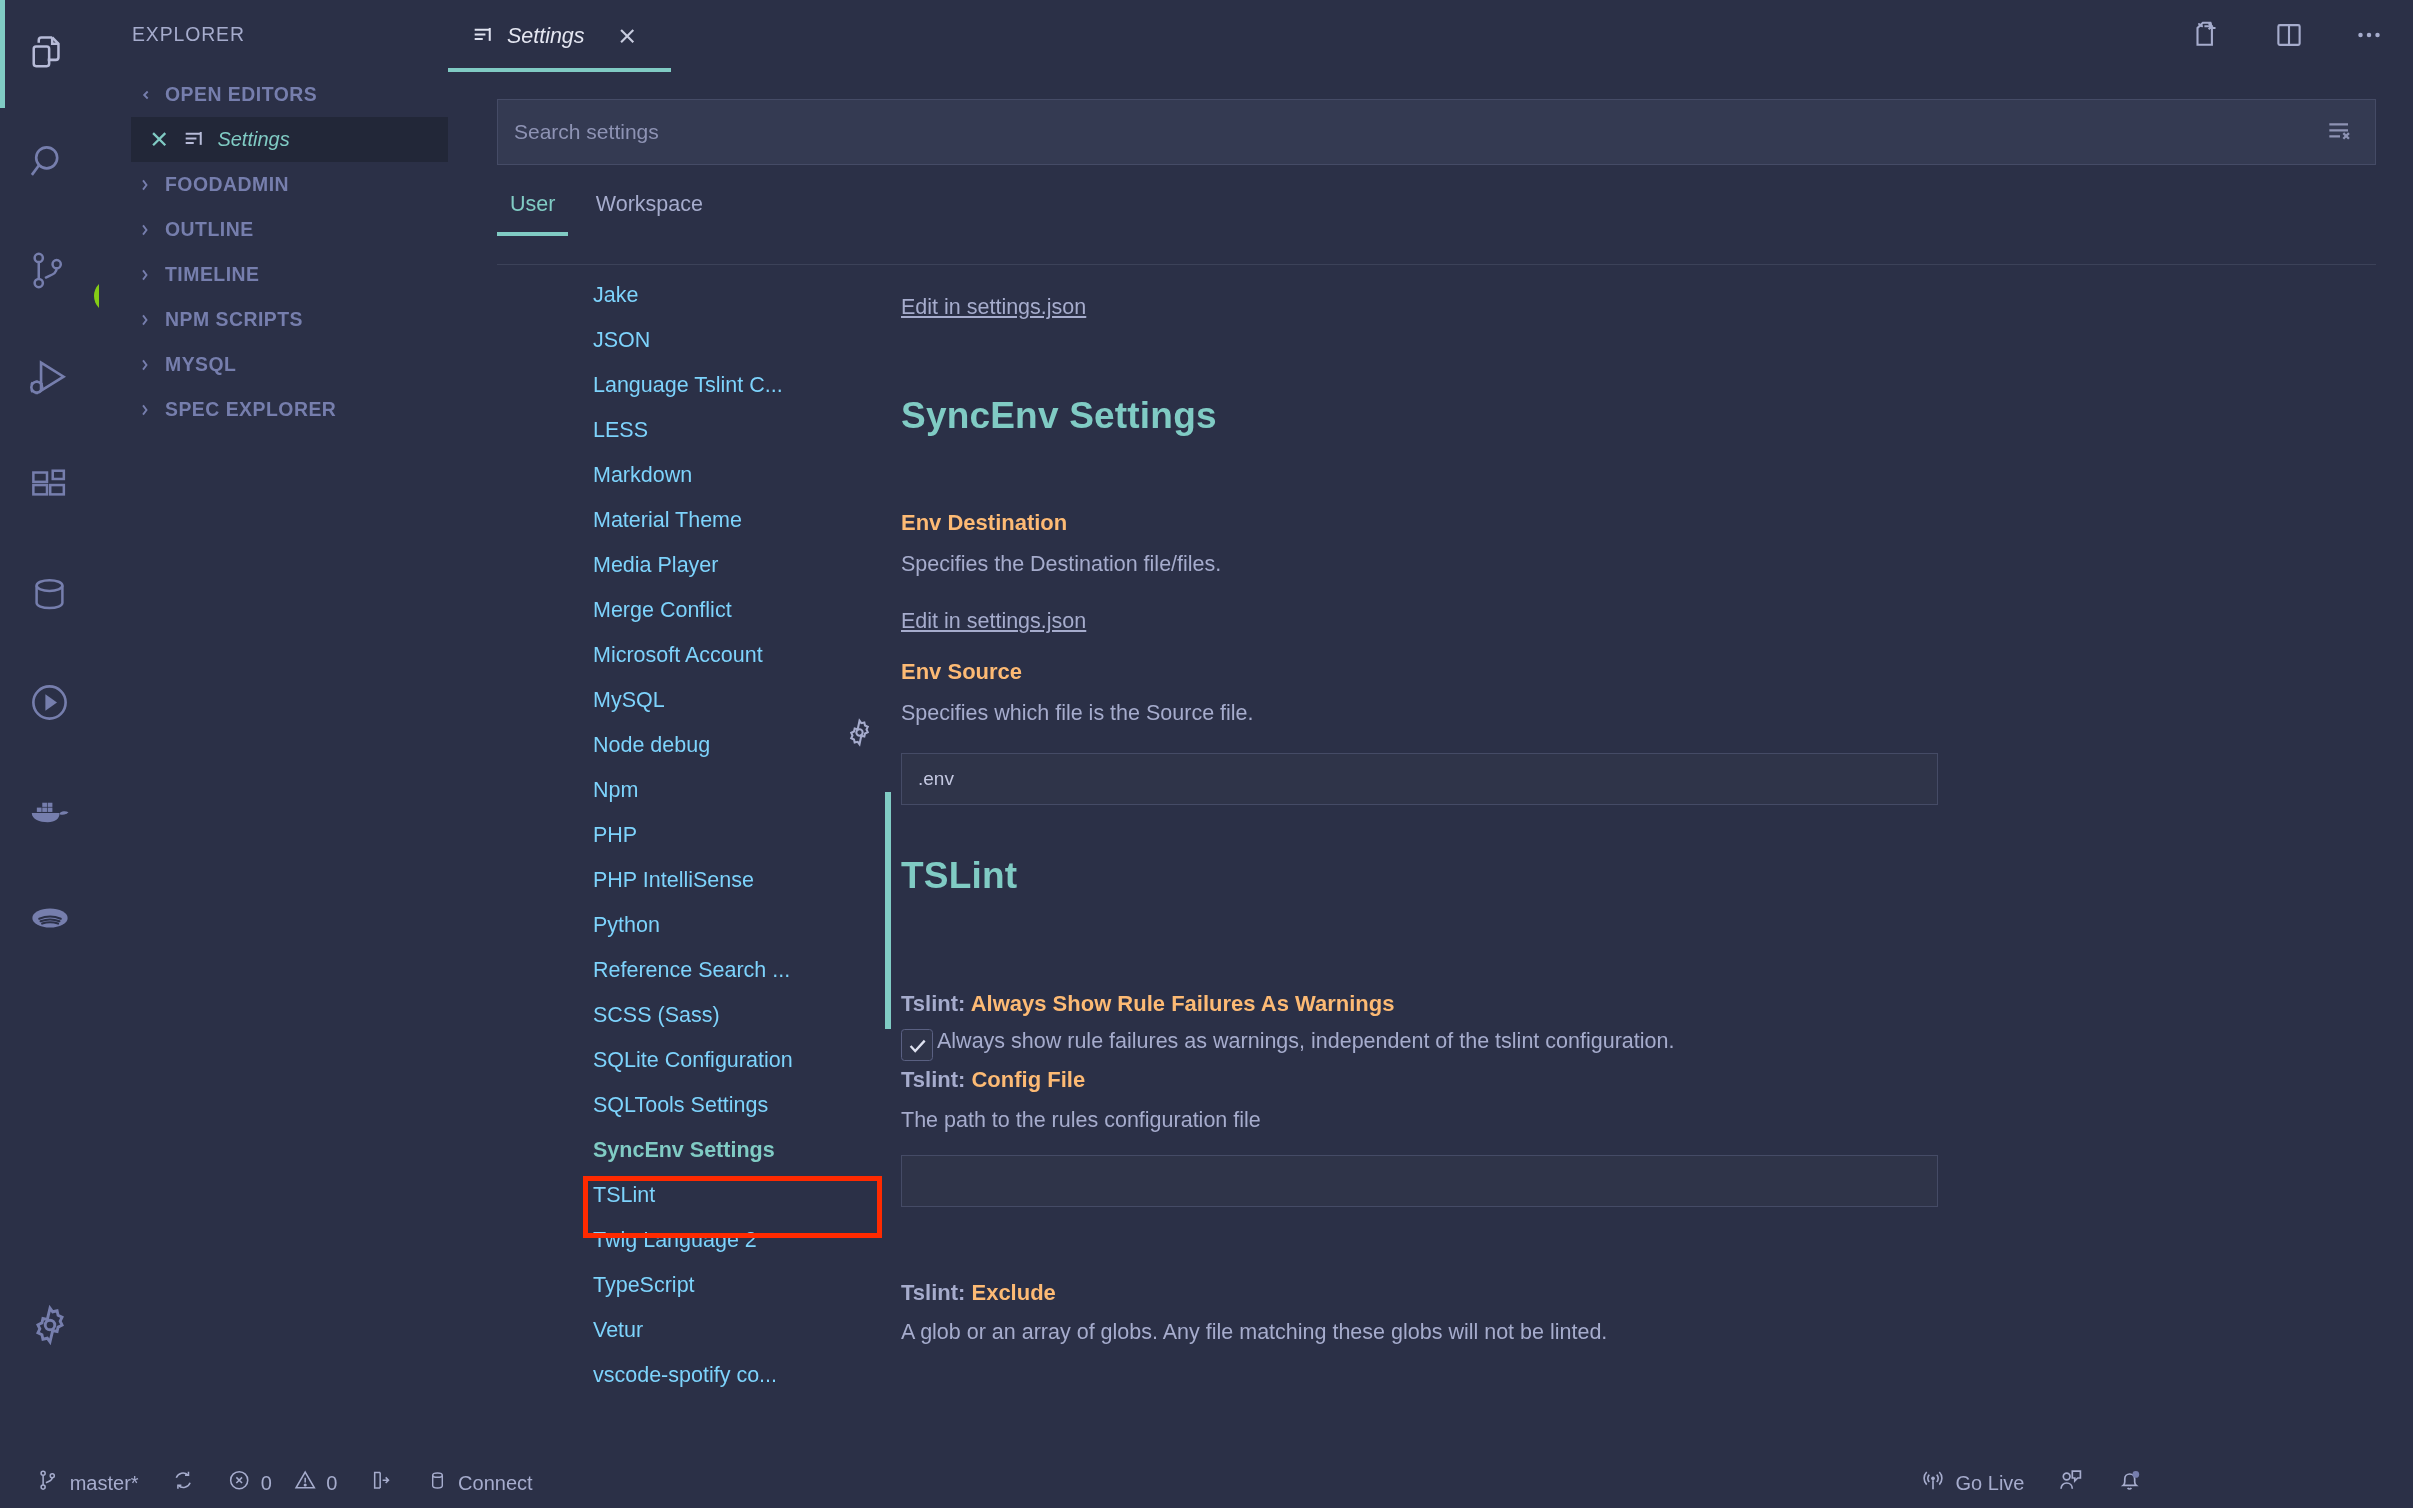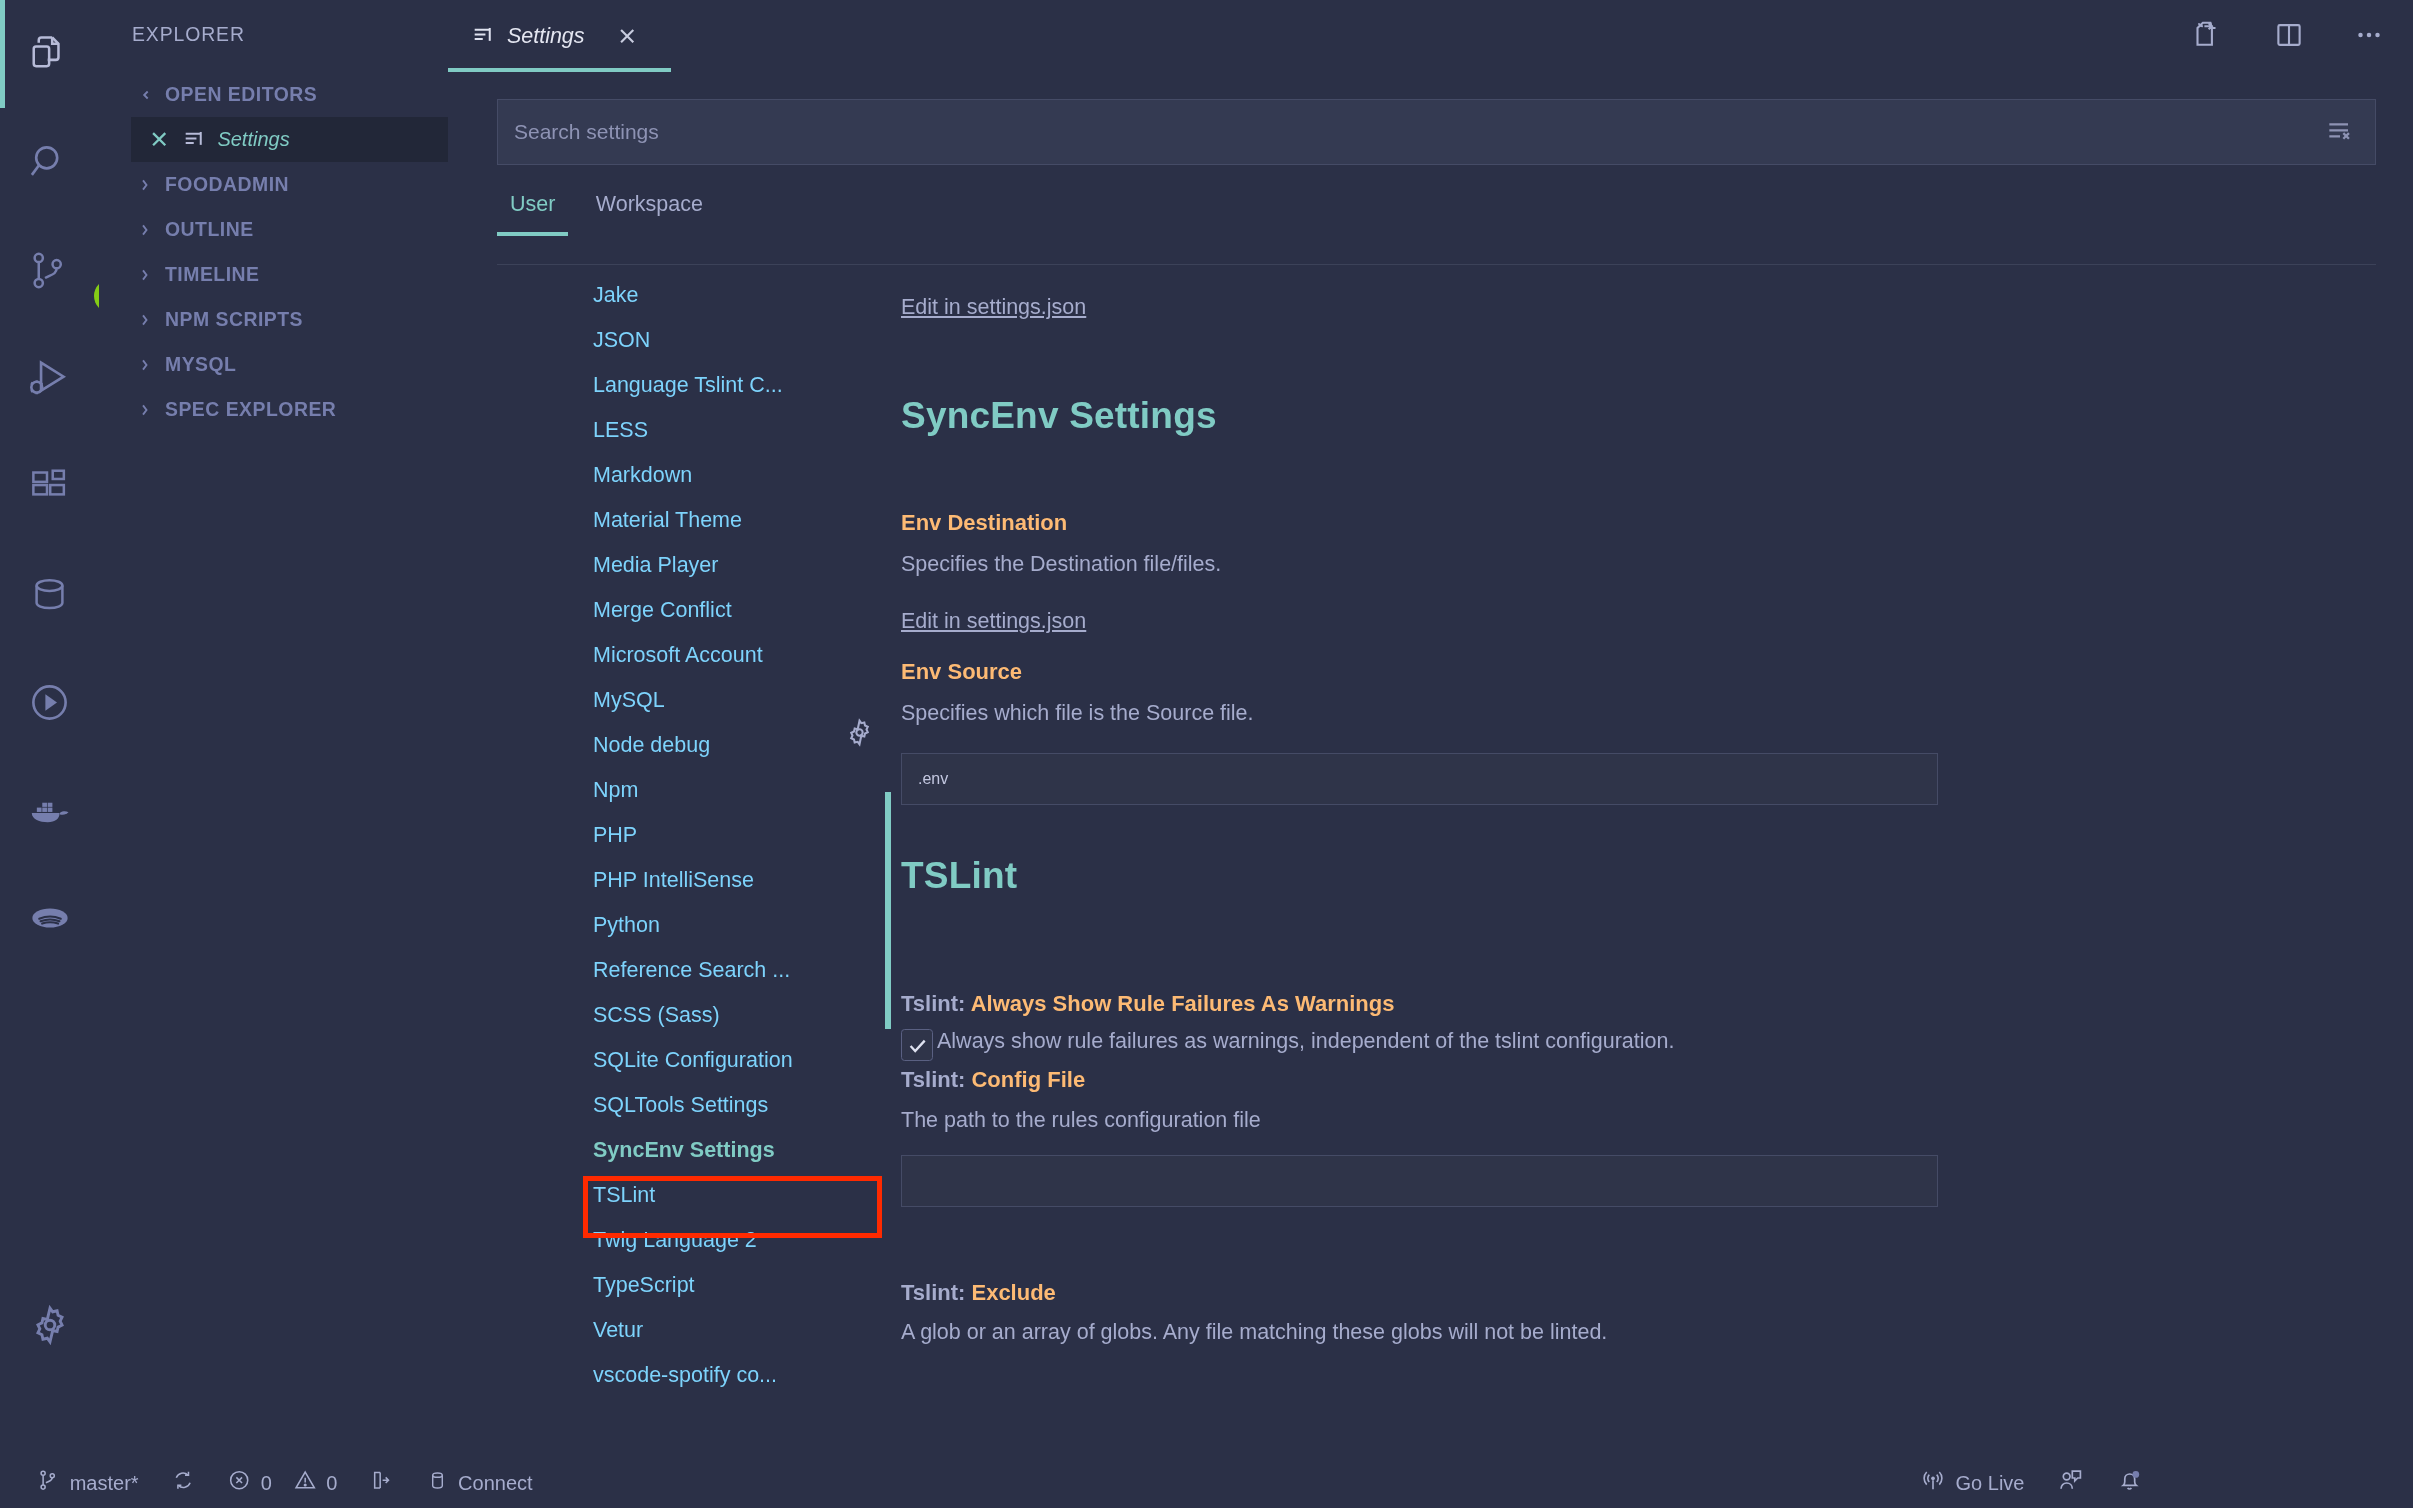--- a/index.html
+++ b/index.html
@@ -196,21 +196,21 @@
   .setting-title { font-size: 22px; font-weight: bold; }
   .setting-title .prefix { color: #a6accd; }
   .setting-title .name { color: #fdba74; }
   .setting-desc { font-size: 21.5px; color: #a6accd; }
   .text-input {
     width: 1037px; height: 52px;
     background: #2f3449;
     border: 1.4px solid #454b66;
     display: flex; align-items: center;
     padding-left: 16px;
-    font-size: 16px; color: #c3c7e0;
+    font-size: 19px; color: #c3c7e0;
   }
   .checkrow { display: flex; align-items: flex-start; gap: 4px; }
   .checkbox {
     width: 32px; height: 32px;
     border: 1.4px solid #5a6082;
     border-radius: 3.6px;
     background: #2f3449;
     display: flex; align-items: center; justify-content: center;
   }
   .check-label { font-size: 21.5px; color: #a6accd; }

